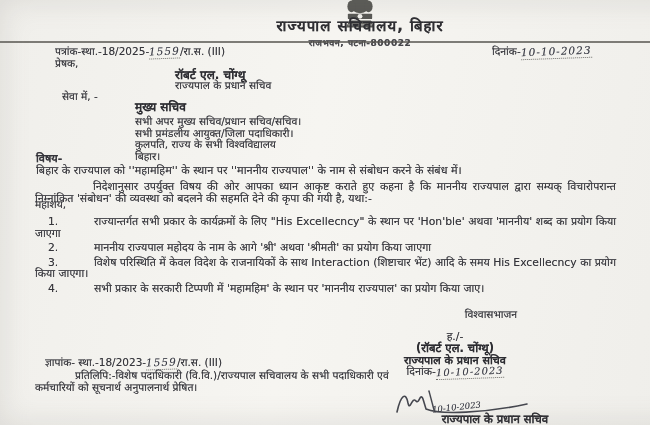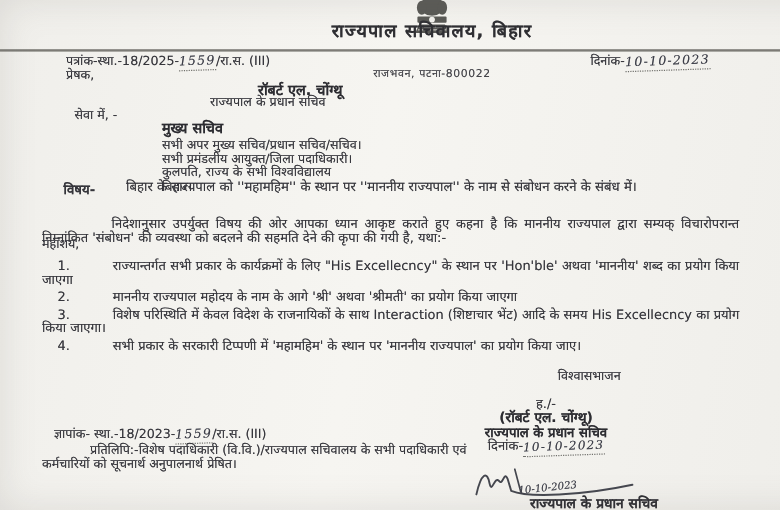--- a/index.html
+++ b/index.html
@@ -15,25 +15,25 @@
   .abs{position:absolute;}
   .b{font-weight:bold;}
   .j{text-align:justify;}
   .fs10{font-size:10.5px;line-height:11.5px;}
   .hw{font-family:"DejaVu Serif",serif;font-style:italic;color:#3d3f4a;
       letter-spacing:1px;display:inline-block;transform:rotate(-2deg);}
   .dotted{border-bottom:1px dotted #70706c;}
   .rule{left:0;top:41px;width:650px;height:2px;background:#55544f;opacity:.75;}
   .letterhead{left:70px;top:15px;width:580px;text-align:center;}
   .org{font-size:15px;font-weight:bold;letter-spacing:1px;color:#2f2f33;}
-  .addr{font-size:9px;letter-spacing:.5px;margin-top:19px;color:#45454a;}
+  .addr{font-size:9px;letter-spacing:.5px;margin-top:1px;color:#45454a;font-weight:bold;}
   .para{width:581px;font-size:10.8px;line-height:11.5px;}
   .point{margin-bottom:3px;text-indent:13px;}
   .pnum{display:inline-block;width:46px;text-indent:0;}
-  .subject-row{display:flex;left:53px;top:150px;width:580px;}
+  .subject-row{display:flex;left:36px;top:150px;width:580px;flex-direction:column;}
   .subj-label{width:52px;flex:none;font-weight:bold;font-size:11px;}
   .subj-text{width:524px;font-weight:normal;font-size:11px;line-height:12.5px;text-align:justify;}
   .closing{left:345px;top:331px;width:220px;text-align:center;font-size:10.8px;line-height:11.8px;}
   .footer-desig{left:385px;top:411px;width:220px;text-align:center;font-weight:bold;font-size:11.5px;color:#2e2e33;}
   .small-hw{font-size:8.5px;letter-spacing:0;}
 </style>
 </head>
 <body>
 
 <div class="page">
@@ -58,21 +58,21 @@
   <div class="abs rule"></div>
 
   <div class="abs fs10" style="left:55px;top:46px;">
     <span>पत्रांक-स्था.-18/2025-</span><span class="hw dotted">1559</span><span>/रा.स. (III)</span>
   </div>
   <div class="abs fs10" style="left:492px;top:46px;">
     <span>दिनांक-</span><span class="hw dotted">10-10-2023</span>
   </div>
 
   <div class="abs fs10" style="left:55px;top:58px;">प्रेषक,</div>
-  <div class="abs b" style="left:175px;top:66px;font-size:12px;color:#2c2c31;margin-left:40px;">रॉबर्ट एल. चोंग्थू</div>
+  <div class="abs b" style="left:175px;top:66px;font-size:12px;color:#2c2c31;">रॉबर्ट एल. चोंग्थू</div>
   <div class="abs fs10" style="left:175px;top:80px;">राज्यपाल के प्रधान सचिव</div>
 
   <div class="abs fs10" style="left:62px;top:91px;">सेवा में, -</div>
   <div class="abs" style="left:135px;top:98px;">
     <div class="b" style="font-size:12px;color:#2c2c31;margin-bottom:1px;">मुख्य सचिव</div>
     <div class="fs10">सभी अपर मुख्य सचिव/प्रधान सचिव/सचिव।</div>
     <div class="fs10">सभी प्रमंडलीय आयुक्त/जिला पदाधिकारी।</div>
     <div class="fs10">कुलपति, राज्य के सभी विश्वविद्यालय</div>
     <div class="fs10">बिहार।</div>
   </div>

